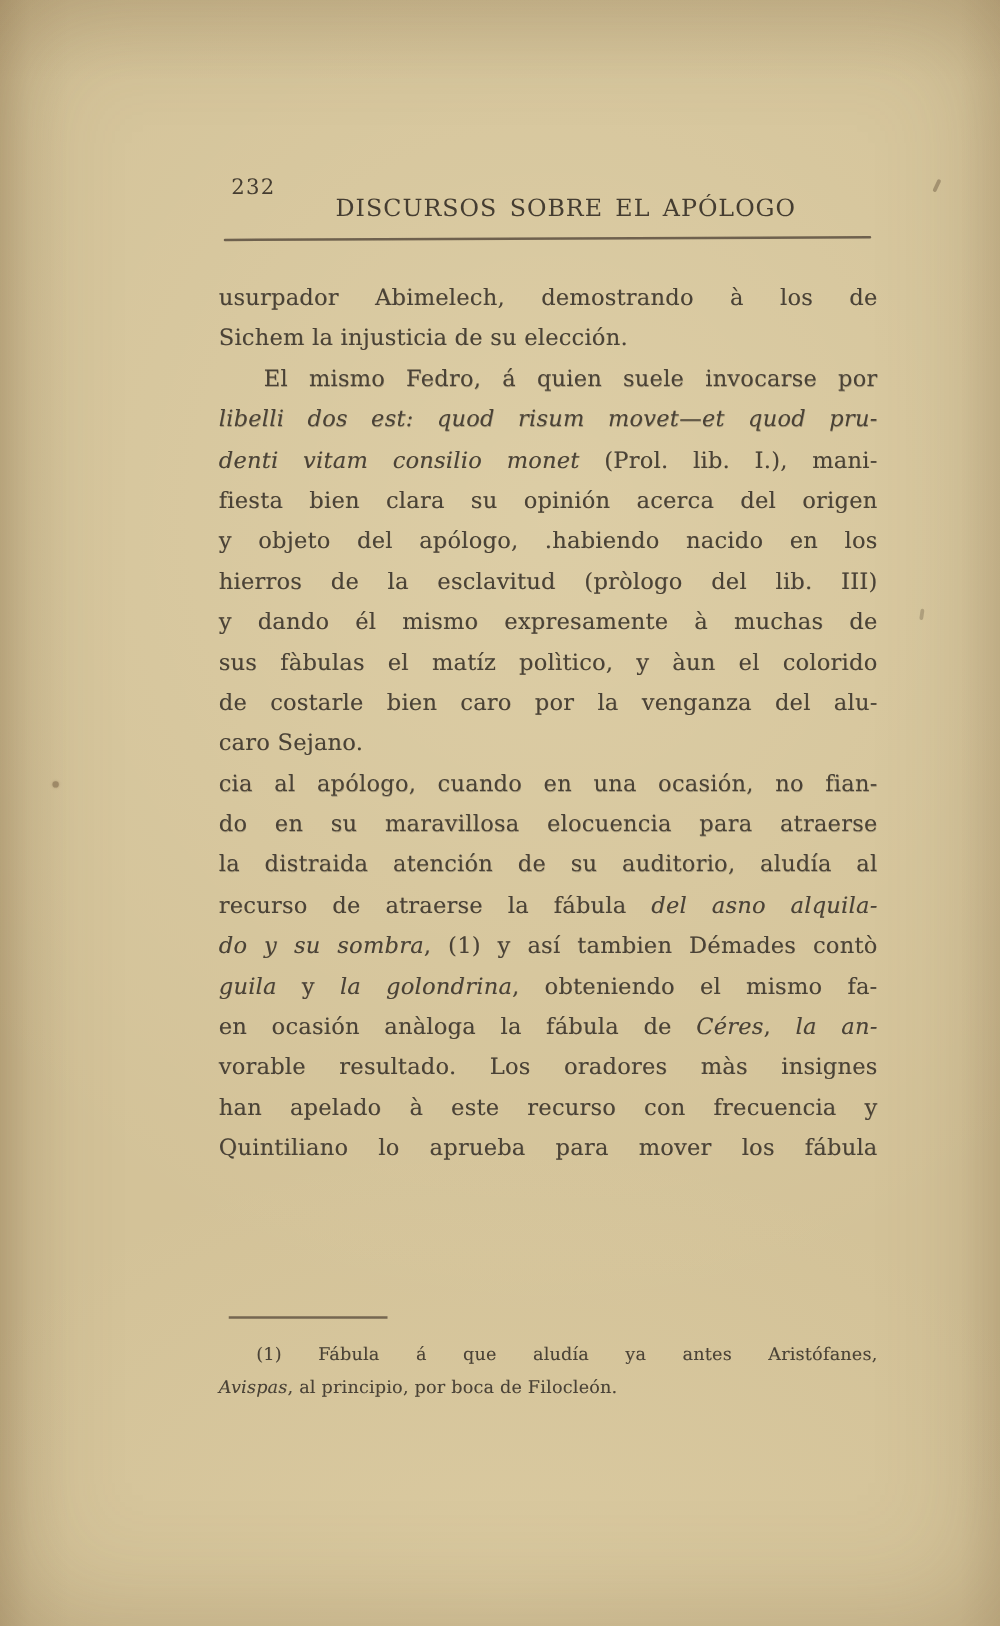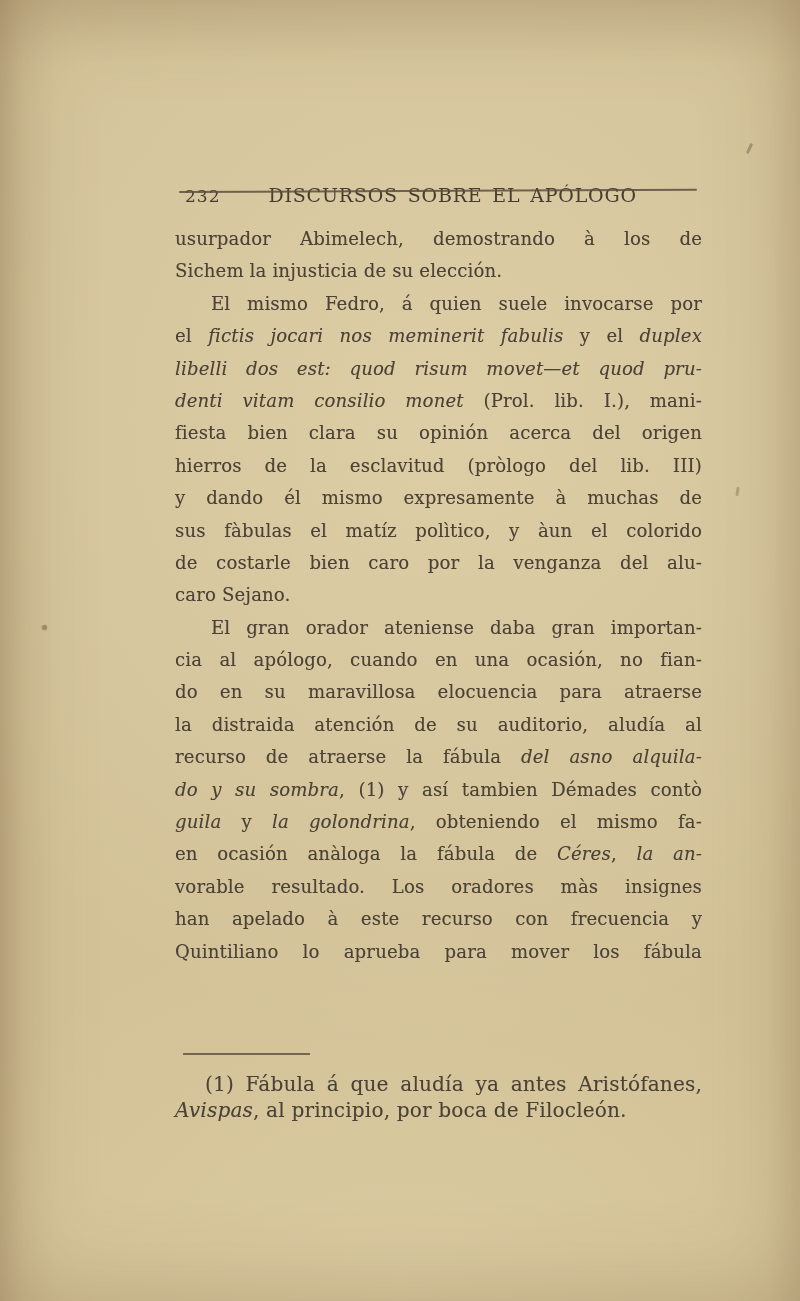--- a/index.html
+++ b/index.html
@@ -14,22 +14,22 @@
     background-image:
       radial-gradient(120% 80% at 55% 32%, rgba(255,246,214,0.22), rgba(255,246,214,0) 62%),
       radial-gradient(90% 40% at 50% 98%, rgba(238,224,184,0.25), rgba(238,224,184,0) 70%),
       linear-gradient(90deg, rgba(122,94,58,0.20), rgba(122,94,58,0.05) 3%, rgba(122,94,58,0) 7%),
       linear-gradient(270deg, rgba(122,94,58,0.10), rgba(122,94,58,0) 4%),
       linear-gradient(180deg, rgba(122,94,58,0.10), rgba(122,94,58,0) 5%);
     box-shadow: inset 0 0 95px rgba(108,84,48,0.30);
     color:#4a4236;
   }
   .header{
-    position:absolute;left:175px;top:168px;width:527px;
-    display:flex;align-items:flex-end;
+    position:absolute;left:175px;top:140px;width:527px;
+    display:flex;align-items:flex-start;
   }
   .page-number{
     margin-left:10px;
     font-size:17px;letter-spacing:1px;color:#453d31;
   }
   .running-title{
     margin-left:48px;
     font-size:19px;letter-spacing:0.8px;word-spacing:3px;color:#453d31;margin-top:16px;
   }
   .header-rule{
@@ -38,21 +38,21 @@
     transform:rotate(-0.25deg);transform-origin:left center;
   }
   .body-text{
     position:absolute;left:175px;top:223px;width:527px;
     font-size:18px;letter-spacing:0.2px;
     text-shadow:0.3px 0.3px 0.5px rgba(74,66,54,0.35);
   }
   .body-text .line{height:32.4px;line-height:32.4px;}
   .footnote{
     position:absolute;left:175px;top:1071px;width:527px;
-    font-size:20px;letter-spacing:0.2px;
+    font-size:14px;letter-spacing:0.2px;
     text-shadow:0.3px 0.3px 0.5px rgba(74,66,54,0.3);
   }
   .footnote .line{height:26px;line-height:26px;}
   .line{white-space:normal;text-align:left;}
   .line.just{text-align:justify;text-align-last:justify;}
   .line.indent{text-indent:36px;}
   .footnote .line.indent{text-indent:30px;}
   .it{font-style:italic;}
   .footnote-rule{
     position:absolute;left:183px;top:1053px;width:127px;height:1.6px;
@@ -72,30 +72,29 @@
     <span class="page-number">232</span>
     <span class="running-title">DISCURSOS SOBRE EL APÓLOGO</span>
   </div>
 
   <div class="header-rule"></div>
 
   <div class="body-text" id="body-lines">
       <div class="line just"><span>usurpador Abimelech, demostrando à los de</span></div>
       <div class="line"><span>Sichem la injusticia de su elección.</span></div>
       <div class="line indent just"><span>El mismo Fedro, á quien suele invocarse por</span></div>
-      <div class="line just"><span>el </span><span class="it">fictis jocari nos meminerit fabulis</span><span> y el </span><span class="it">duplex</span></div>
       <div class="line just"><span class="it">libelli dos est: quod risum movet—et quod pru-</span></div>
       <div class="line just"><span class="it">denti vitam consilio monet</span><span> (Prol. lib. I.), mani-</span></div>
       <div class="line just"><span>fiesta bien clara su opinión acerca del origen</span></div>
+      <div class="line just"><span>y objeto del apólogo, .habiendo nacido en los</span></div>
       <div class="line just"><span>hierros de la esclavitud (pròlogo del lib. III)</span></div>
       <div class="line just"><span>y dando él mismo expresamente à muchas de</span></div>
       <div class="line just"><span>sus fàbulas el matíz polìtico, y àun el colorido</span></div>
       <div class="line just"><span>de costarle bien caro por la venganza del alu-</span></div>
       <div class="line"><span>caro Sejano.</span></div>
-      <div class="line indent just"><span>El gran orador ateniense daba gran importan-</span></div>
       <div class="line just"><span>cia al apólogo, cuando en una ocasión, no fian-</span></div>
       <div class="line just"><span>do en su maravillosa elocuencia para atraerse</span></div>
       <div class="line just"><span>la distraida atención de su auditorio, aludía al</span></div>
       <div class="line just"><span>recurso de atraerse la fábula </span><span class="it">del asno alquila-</span></div>
       <div class="line just"><span class="it">do y su sombra</span><span>, (1) y así tambien Démades contò</span></div>
       <div class="line just"><span class="it">guila</span><span> y </span><span class="it">la golondrina</span><span>, obteniendo el mismo fa-</span></div>
       <div class="line just"><span>en ocasión anàloga la fábula de </span><span class="it">Céres</span><span>, </span><span class="it">la an-</span></div>
       <div class="line just"><span>vorable resultado. Los oradores màs insignes</span></div>
       <div class="line just"><span>han apelado à este recurso con frecuencia y</span></div>
       <div class="line just"><span>Quintiliano lo aprueba para mover los fábula</span></div>

